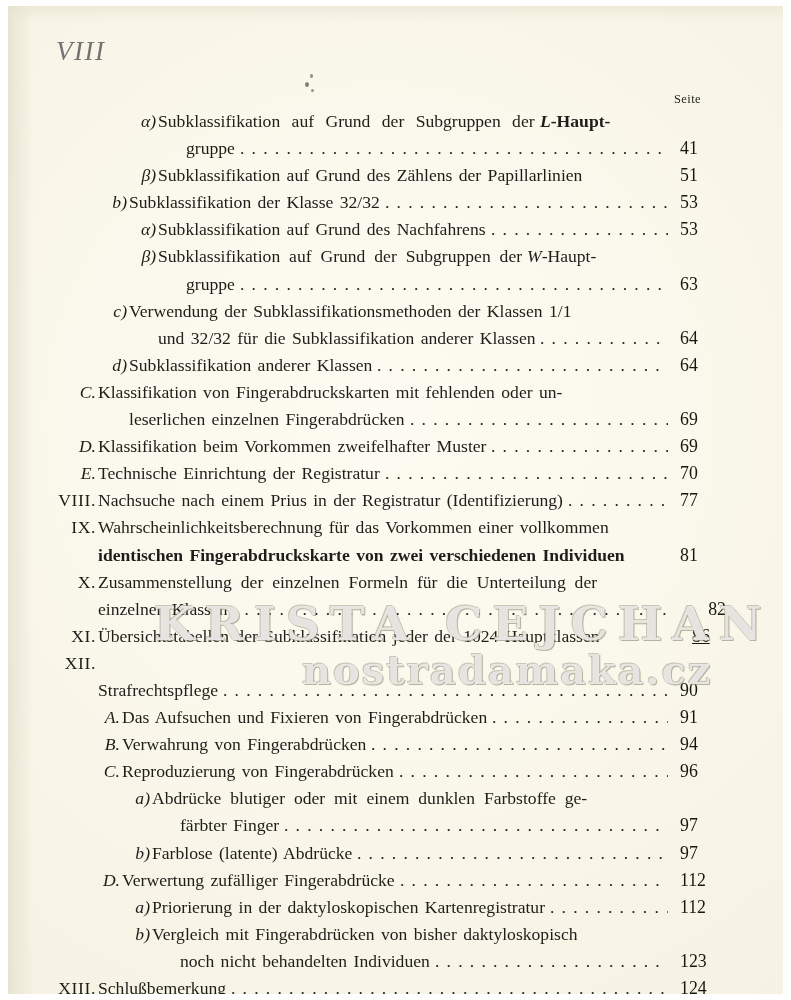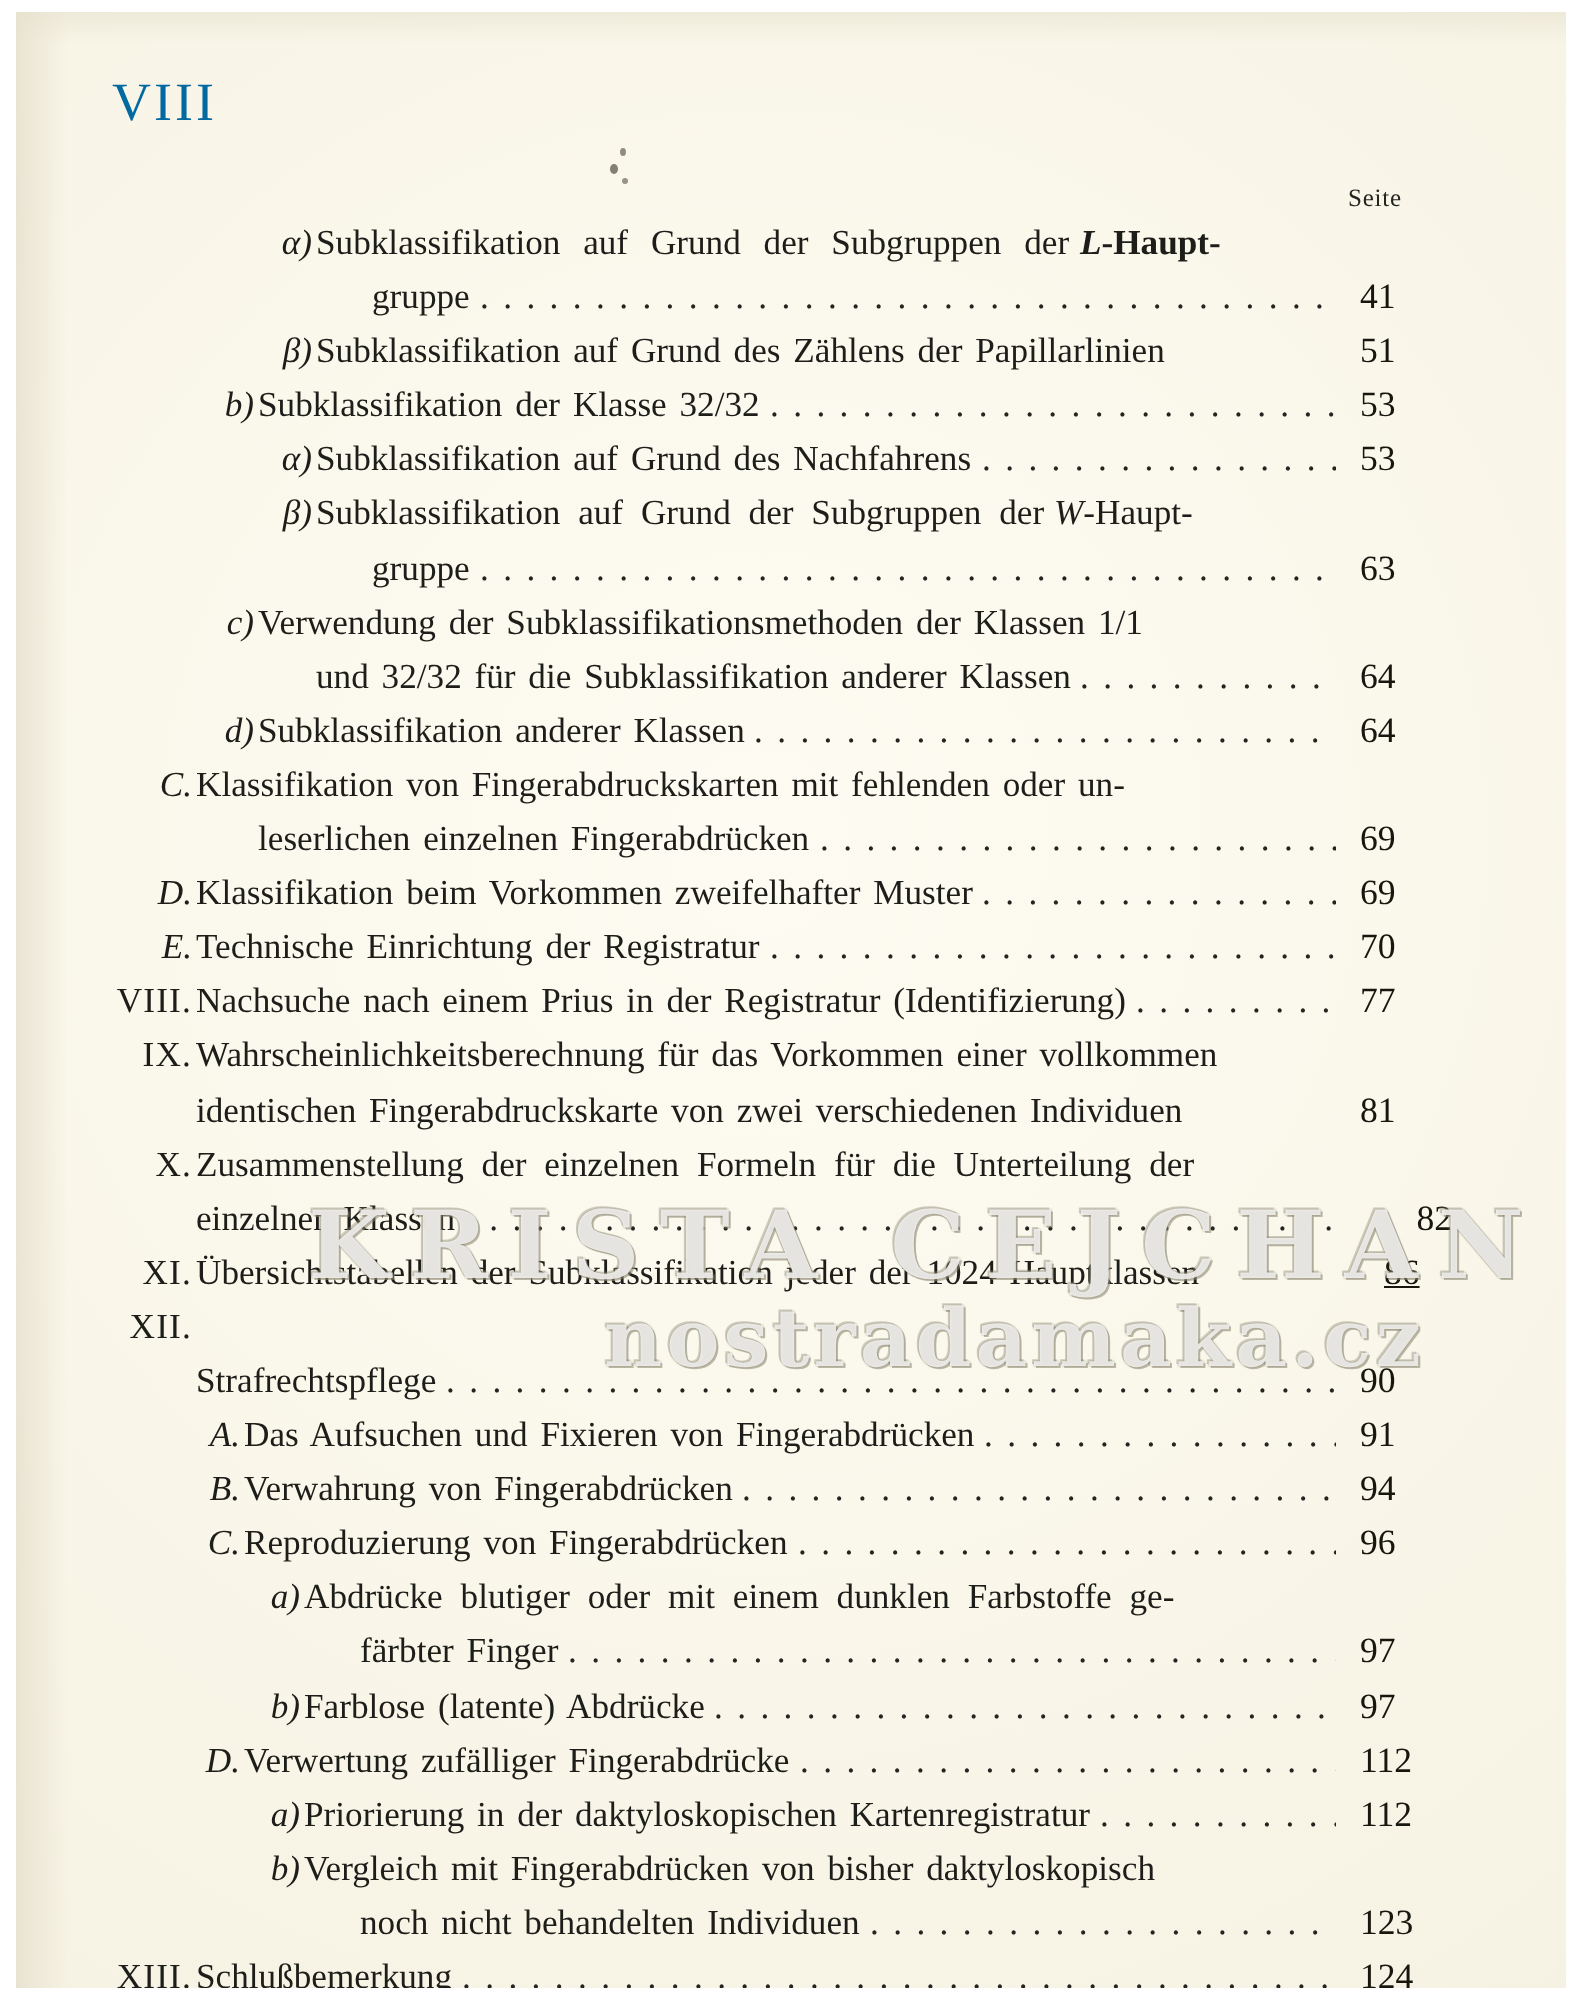--- a/index.html
+++ b/index.html
@@ -46,21 +46,22 @@
     pointer-events: none;
   }
 
   
   #folio {
     position: absolute;
     left: 48px;
     top: 30px;
     font-size: 27px;
     letter-spacing: 1.5px;
-    color: #0369a1;
+    color: #737373;
+    font-style: italic;
   }
 
   
   #speck {
     position: absolute;
     left: 296px;
     top: 68px;
     width: 14px;
     height: 20px;
     pointer-events: none;
@@ -264,21 +265,21 @@
         <span class="lbl rom" style="left: -32px;">VIII.</span>
         <span class="txt ws1" style="left: 90px;">Nachsuche nach einem Prius in der Registratur (Identifizierung)</span>
         <span class="leader" style="left: 560px; width: 100px;">.........</span>
         <span class="pg" style="left: 672px;">77</span>
       </div>
       <div class="row">
         <span class="lbl rom" style="left: -32px;">IX.</span>
         <span class="txt ws1" style="left: 90px;">Wahrscheinlichkeitsberechnung für das Vorkommen einer vollkommen</span>
       </div>
       <div class="row">
-        <span class="txt ws1" style="left: 90px;">identischen Fingerabdruckskarte von zwei verschiedenen Individuen</span>
+        <span class="txt ws1" style="left: 90px; font-weight: bold;">identischen Fingerabdruckskarte von zwei verschiedenen Individuen</span>
         <span class="pg" style="left: 672px;">81</span>
       </div>
       <div class="row">
         <span class="lbl rom" style="left: -32px;">X.</span>
         <span class="txt ws2" style="left: 90px;">Zusammenstellung der einzelnen Formeln für die Unterteilung der</span>
       </div>
       <div class="row">
         <span class="txt ws1" style="left: 90px;">einzelnen Klassen</span>
         <span class="leader" style="left: 225px; width: 435px;">......................................</span>
         <span class="pg" style="left: 672px; text-align: right;">82</span>

